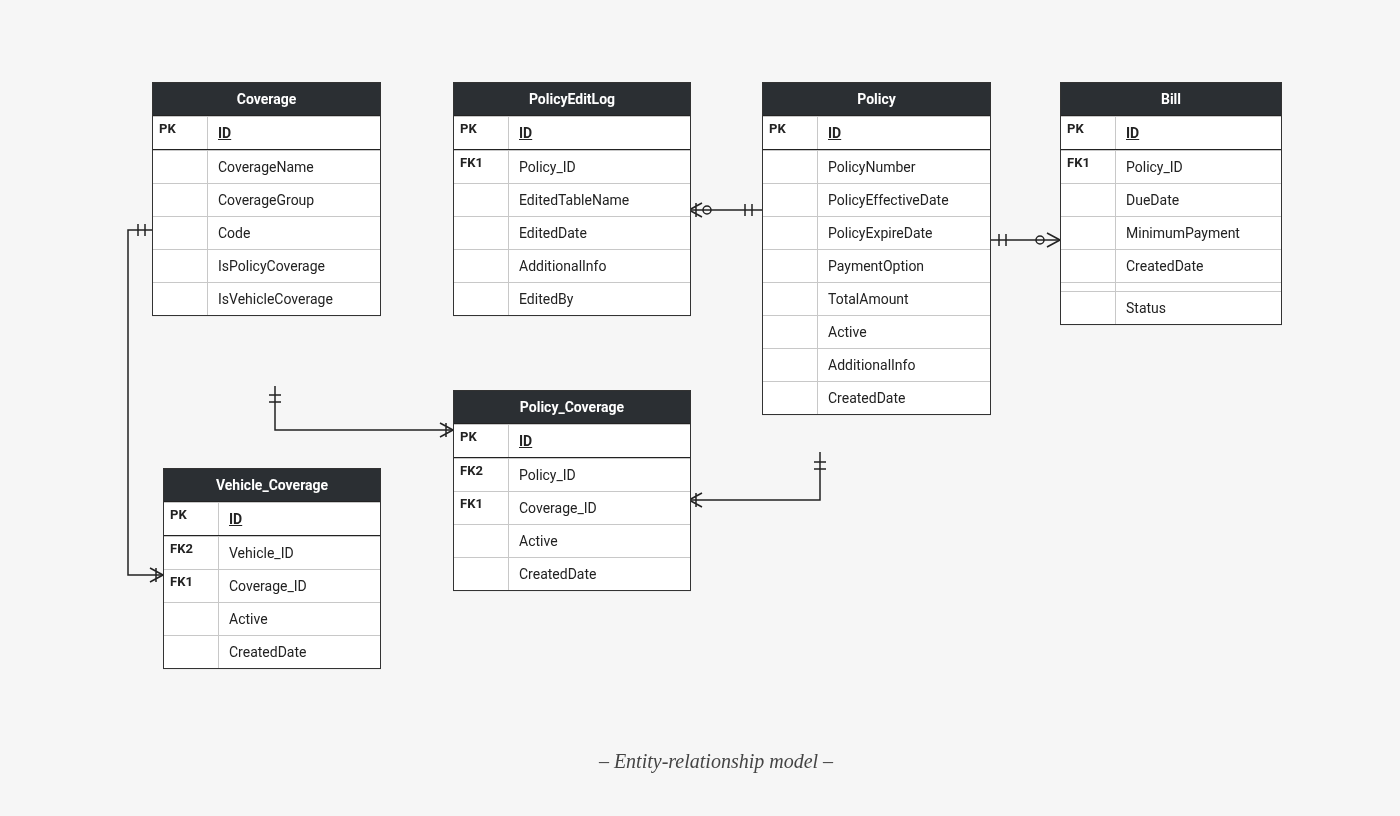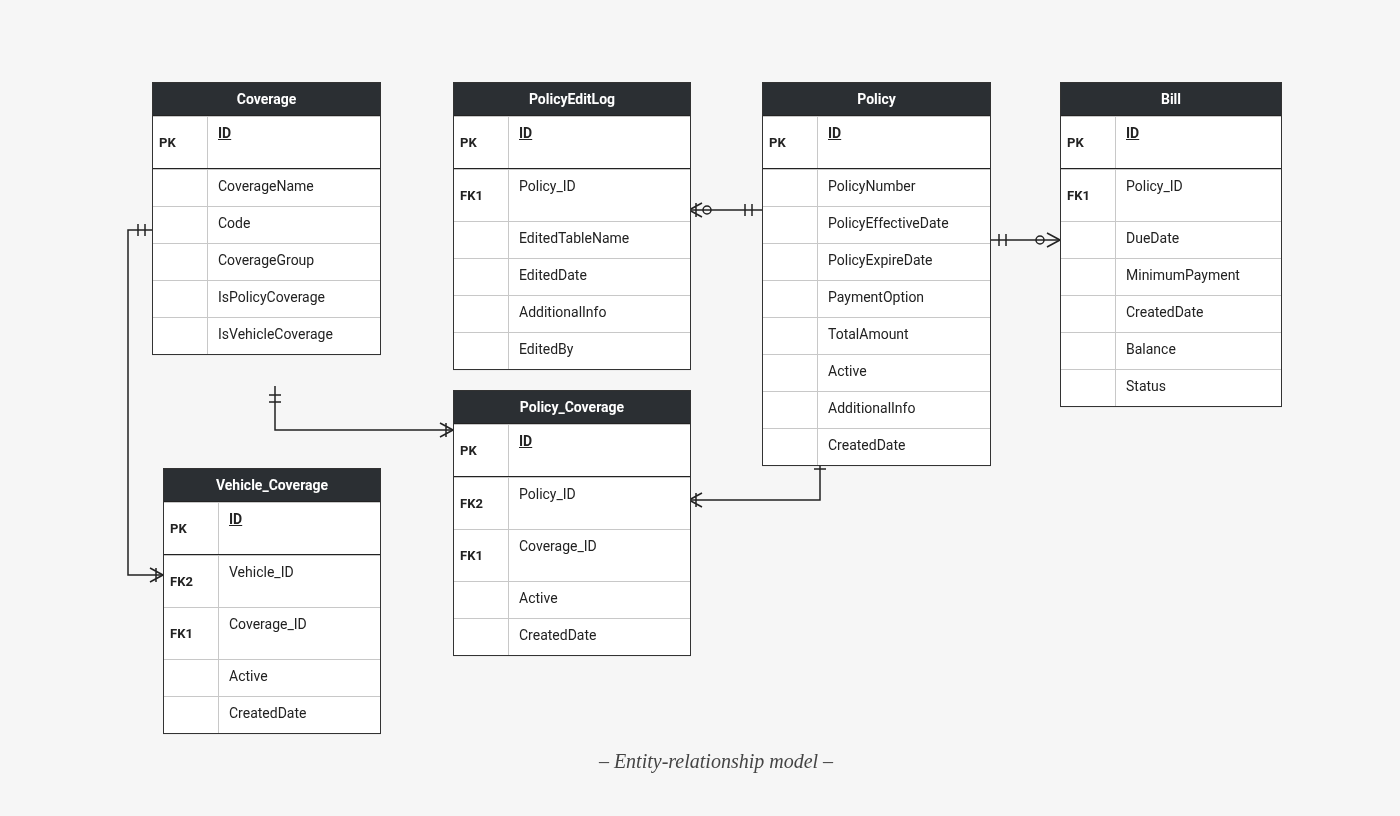--- a/index.html
+++ b/index.html
@@ -45,21 +45,21 @@
     display: flex;
     border-top: 1px solid #c8c8c8;
   }
   .row:first-of-type { border-top: none; }
   .key-col {
     width: 42px;
     flex: 0 0 42px;
     border-right: 1px solid #c8c8c8;
     font-weight: 700;
     font-size: 13px;
-    padding: 18px 6px;
+    padding: 4px 6px;
     text-align: left;
   }
   .field-col {
     flex: 1;
     padding: 8px 10px;
     font-size: 14px;
   }
   .pk-row .field-col { font-weight: 700; text-decoration: underline; }
   .sep {
     border-top: 1px solid #222;
@@ -124,25 +124,25 @@
       <div class="key-col">PK</div>
       <div class="field-col">ID</div>
     </div>
     <div class="sep"></div>
     <div class="row">
         <div class="key-col"></div>
         <div class="field-col">CoverageName</div>
       </div>
     <div class="row">
         <div class="key-col"></div>
+        <div class="field-col">CoverageGroup</div>
+      </div>
+    <div class="row">
+        <div class="key-col"></div>
         <div class="field-col">Code</div>
-      </div>
-    <div class="row">
-        <div class="key-col"></div>
-        <div class="field-col">CoverageGroup</div>
       </div>
     <div class="row">
         <div class="key-col"></div>
         <div class="field-col">IsPolicyCoverage</div>
       </div>
     <div class="row">
         <div class="key-col"></div>
         <div class="field-col">IsVehicleCoverage</div>
       </div>
   </div>
@@ -235,21 +235,20 @@
     <div class="row">
         <div class="key-col"></div>
         <div class="field-col">MinimumPayment</div>
       </div>
     <div class="row">
         <div class="key-col"></div>
         <div class="field-col">CreatedDate</div>
       </div>
     <div class="row">
         <div class="key-col"></div>
-        <div class="field-col">Balance</div>
       </div>
     <div class="row">
         <div class="key-col"></div>
         <div class="field-col">Status</div>
       </div>
   </div>
 
   <div class="entity" style="left:453px; top:390px; width:236px;">
     <div class="entity-header">Policy_Coverage</div>
     <div class="row pk-row">

